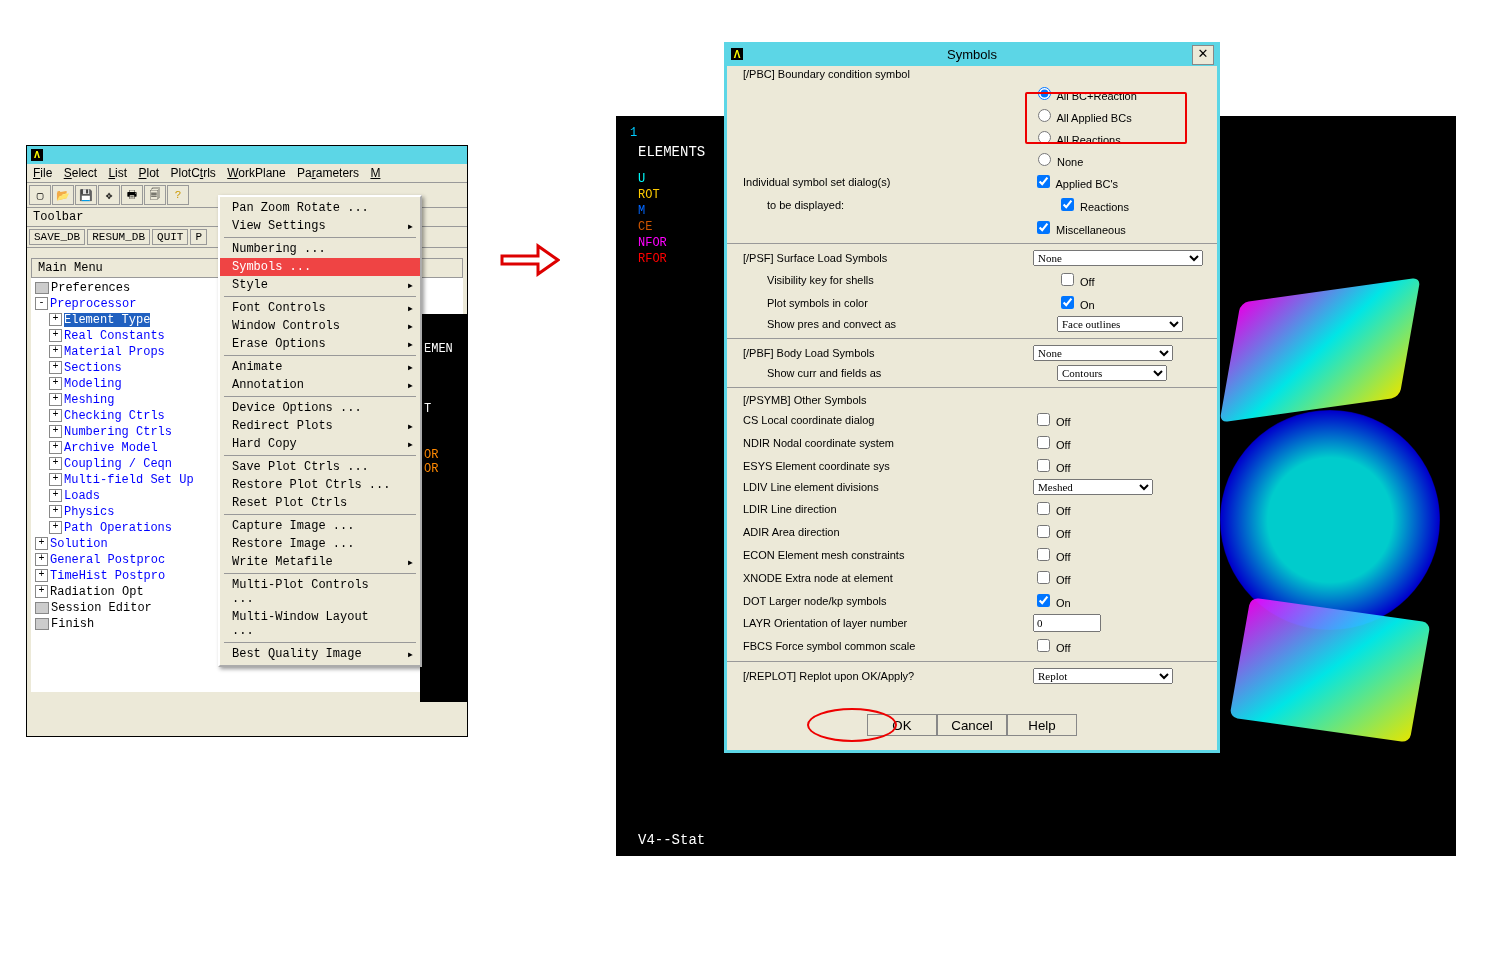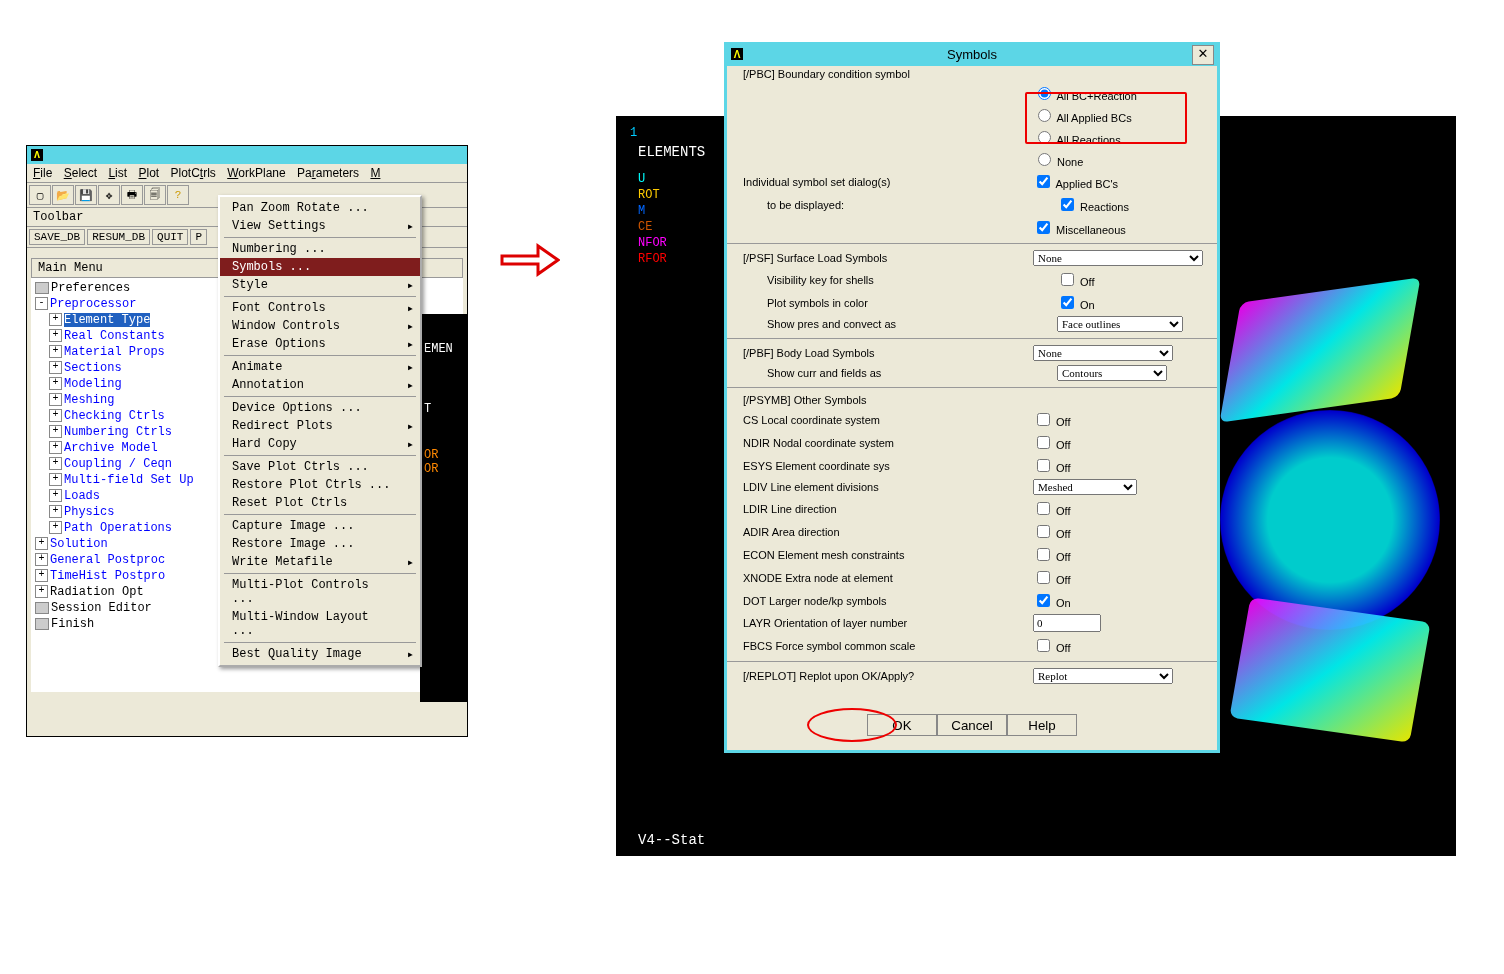--- a/index.html
+++ b/index.html
@@ -21,21 +21,21 @@
   .tree .pm{display:inline-block;width:11px;height:11px;border:1px solid #888;background:#fff;text-align:center;line-height:9px;font-size:10px;margin-right:2px;vertical-align:middle}
   .tree .icon{display:inline-block;width:12px;height:10px;background:#ccc;border:1px solid #888;margin-right:2px;vertical-align:middle}
   .tree .link{color:#00f}
   .tree .sel{background:#2060c0;color:#fff}
   .tree .ind{padding-left:14px}
   .graphics{position:absolute;background:#000;color:#fff;font-family:"Courier New";font-size:12px;padding:4px}
   
   .dropdown{position:absolute;background:#ece9d8;border:2px outset #fff;font-family:Liberation Mono, monospace;font-size:12px;padding:2px 0;box-shadow:2px 2px 4px rgba(0,0,0,.4)}
   .dropdown .mi{padding:2px 24px 2px 12px;position:relative;cursor:pointer}
   .dropdown .mi.sub::after{content:"▸";position:absolute;right:6px}
-  .dropdown .mi.hl{background:#7f1d1d;color:#fff}
+  .dropdown .mi.hl{background:#ef4444;color:#fff}
   .dropdown hr{margin:2px 4px;border:none;border-top:1px solid #999}
   
   .arrow{position:absolute;color:#c00;font-size:48px;font-weight:bold}
   
   .dialog{position:absolute;background:#ece9d8;border:3px solid #5cd6e6;border-top:none;font-family:Tahoma,Arial,sans-serif;font-size:11px}
   .dialog .dtitle{background:#5cd6e6;height:24px;display:flex;align-items:center;justify-content:center;color:#000;font-size:13px;position:relative}
   .dialog .dtitle .logo{position:absolute;left:4px}
   .dialog .closex{position:absolute;right:3px;top:3px;width:20px;height:18px;border:1px solid #888;background:#ece9d8;text-align:center;line-height:16px;font-family:Arial;cursor:pointer}
   .dialog .row{display:flex;padding:2px 8px;align-items:center}
   .dialog .leftcol{width:290px;padding-left:8px}
@@ -245,34 +245,34 @@
       <div class="leftcol ind">Show curr and fields as</div>
     <div class="rightcol"><select style="width:110px"><option>Contours</option></select></div>
     </div>
   <hr>
 
   <div class="row">
       <div class="leftcol">[/PSYMB] Other Symbols</div>
     </div>
   <div id="psymb-rows">
       <div class="row">
-        <div class="leftcol">CS  Local coordinate system</div>
+        <div class="leftcol">CS  Local coordinate dialog</div>
         <div class="rightcol"><label><input type="checkbox" style=""> Off</label></div>
       </div>
       <div class="row">
         <div class="leftcol">NDIR  Nodal coordinate system</div>
         <div class="rightcol"><label><input type="checkbox" style=""> Off</label></div>
       </div>
       <div class="row">
         <div class="leftcol">ESYS  Element coordinate sys</div>
         <div class="rightcol"><label><input type="checkbox" style=""> Off</label></div>
       </div>
       <div class="row">
         <div class="leftcol">LDIV  Line element divisions</div>
-        <div class="rightcol"><select style="width:104px"><option>Meshed</option></select></div>
+        <div class="rightcol"><select style="width:120px"><option>Meshed</option></select></div>
       </div>
       <div class="row">
         <div class="leftcol">LDIR  Line direction</div>
         <div class="rightcol"><label><input type="checkbox" style=""> Off</label></div>
       </div>
       <div class="row">
         <div class="leftcol">ADIR  Area direction</div>
         <div class="rightcol"><label><input type="checkbox" style=""> Off</label></div>
       </div>
       <div class="row">

